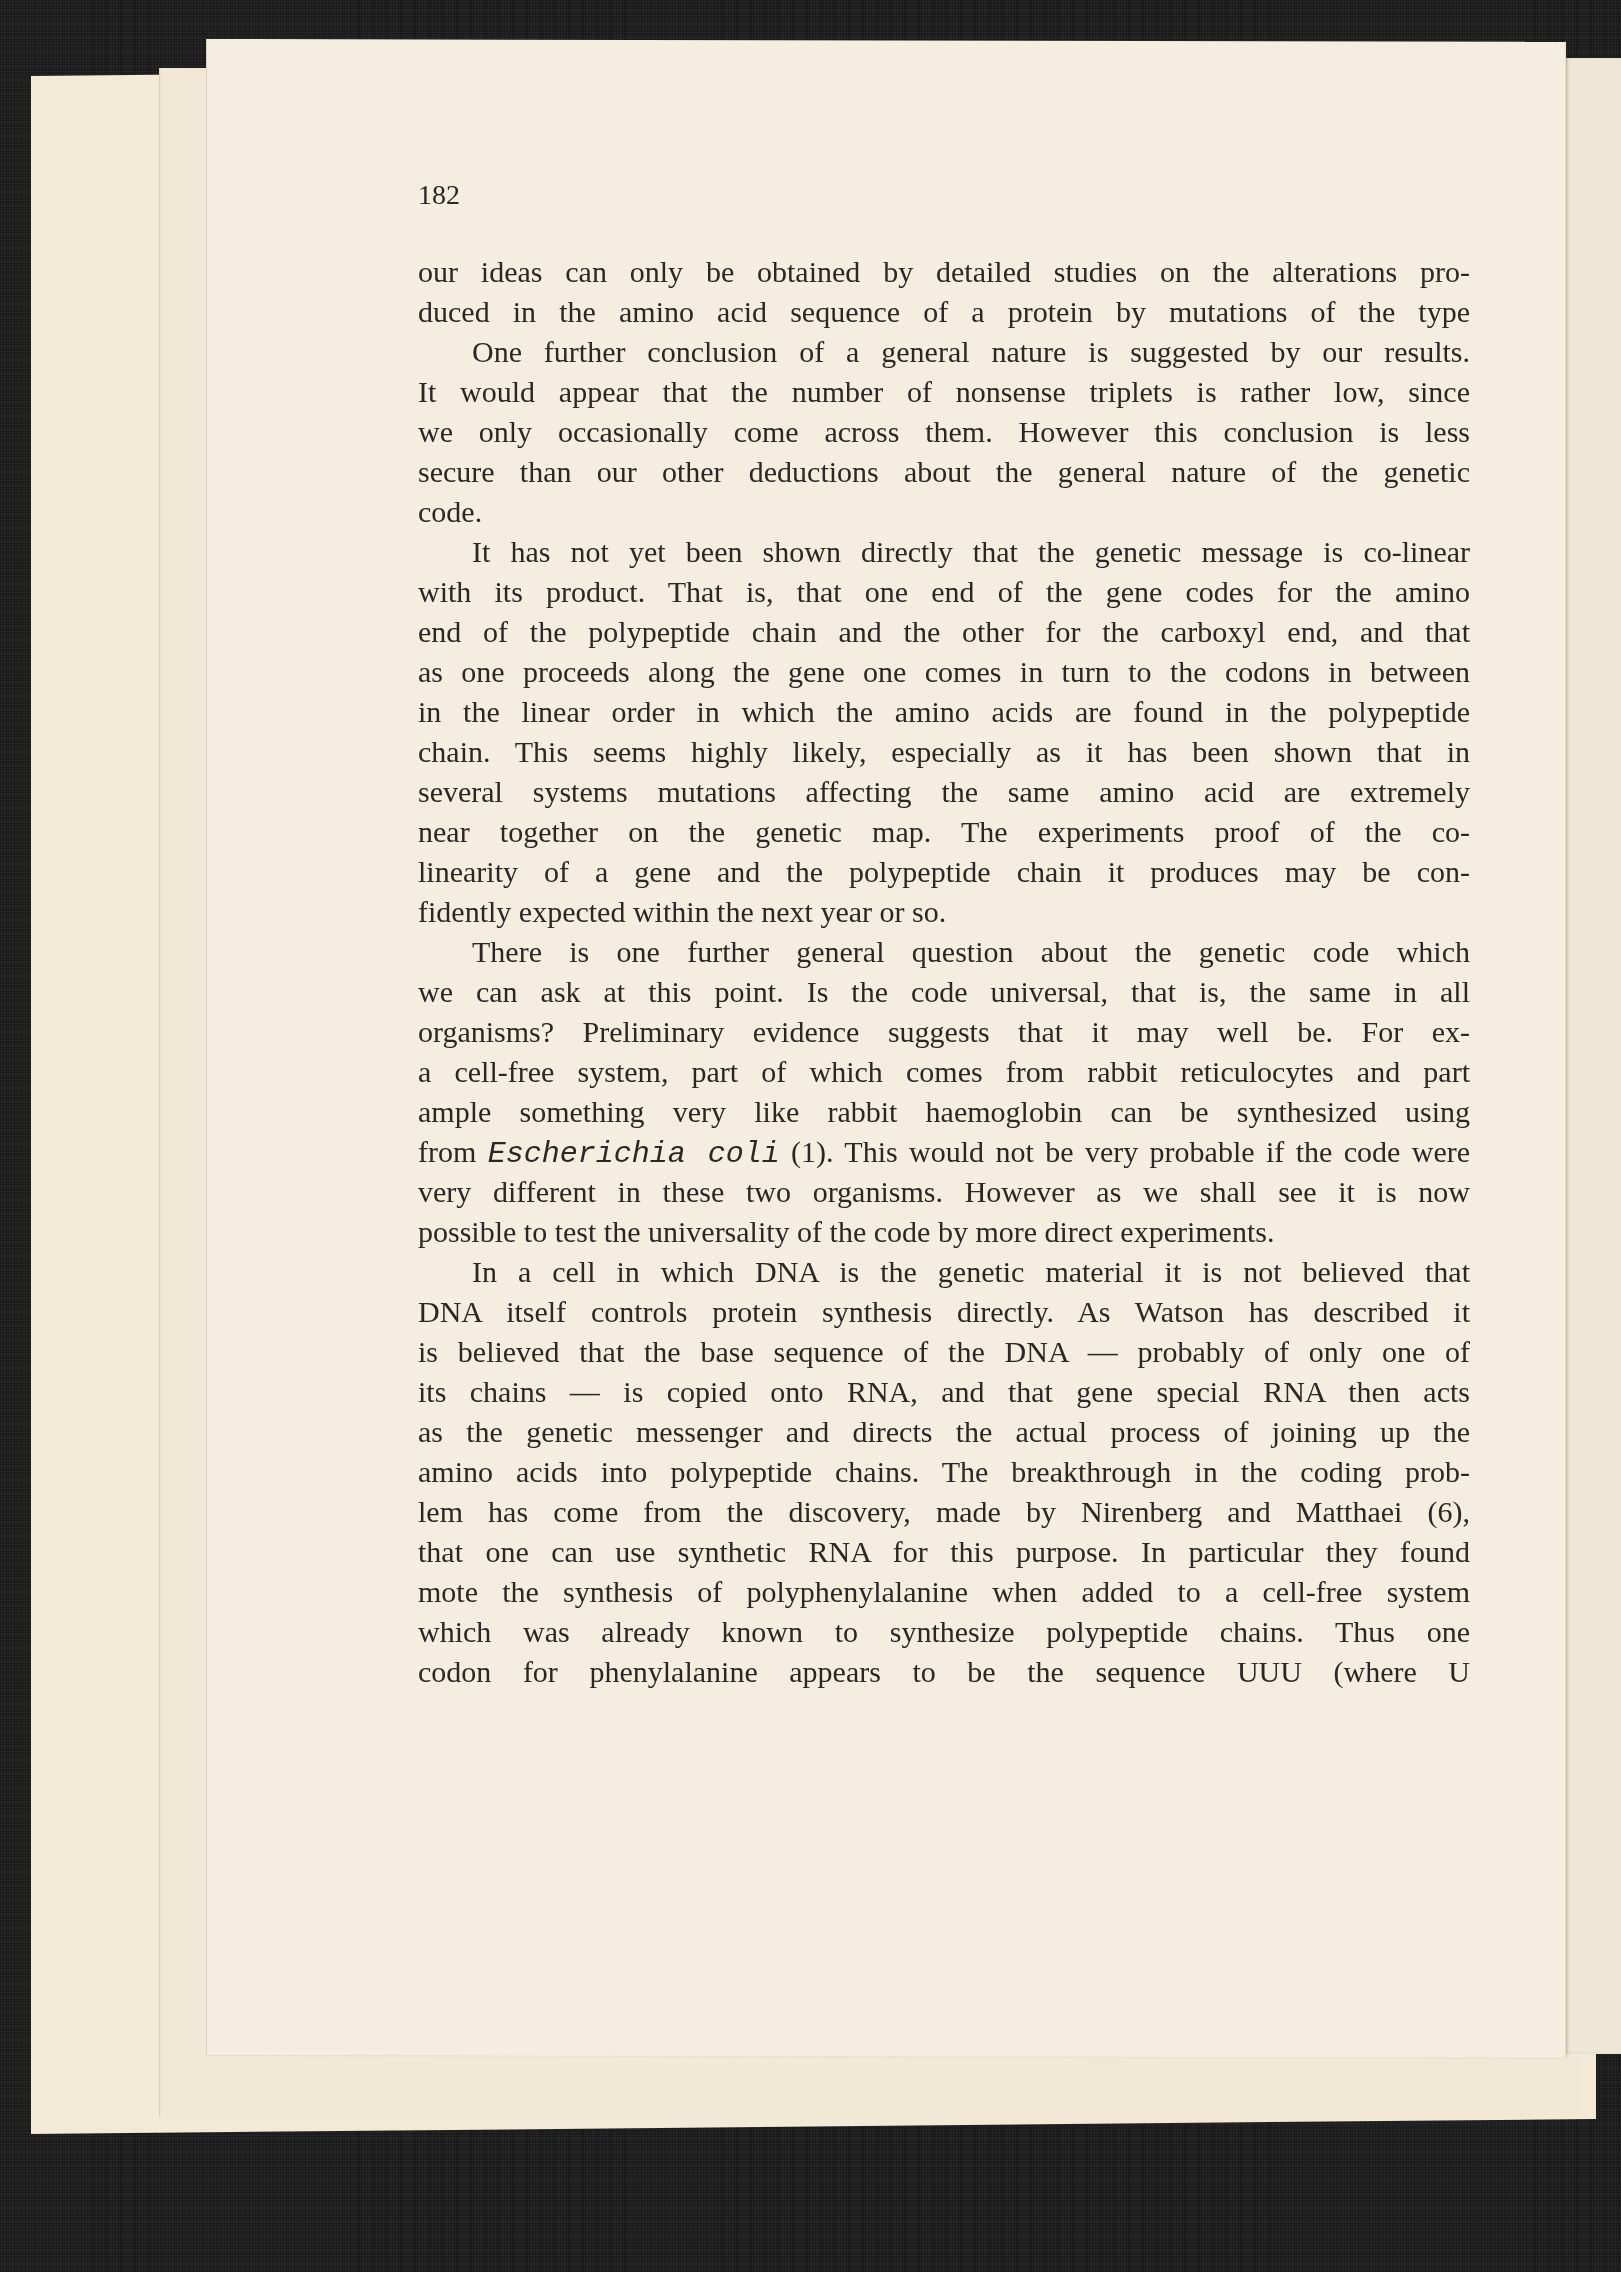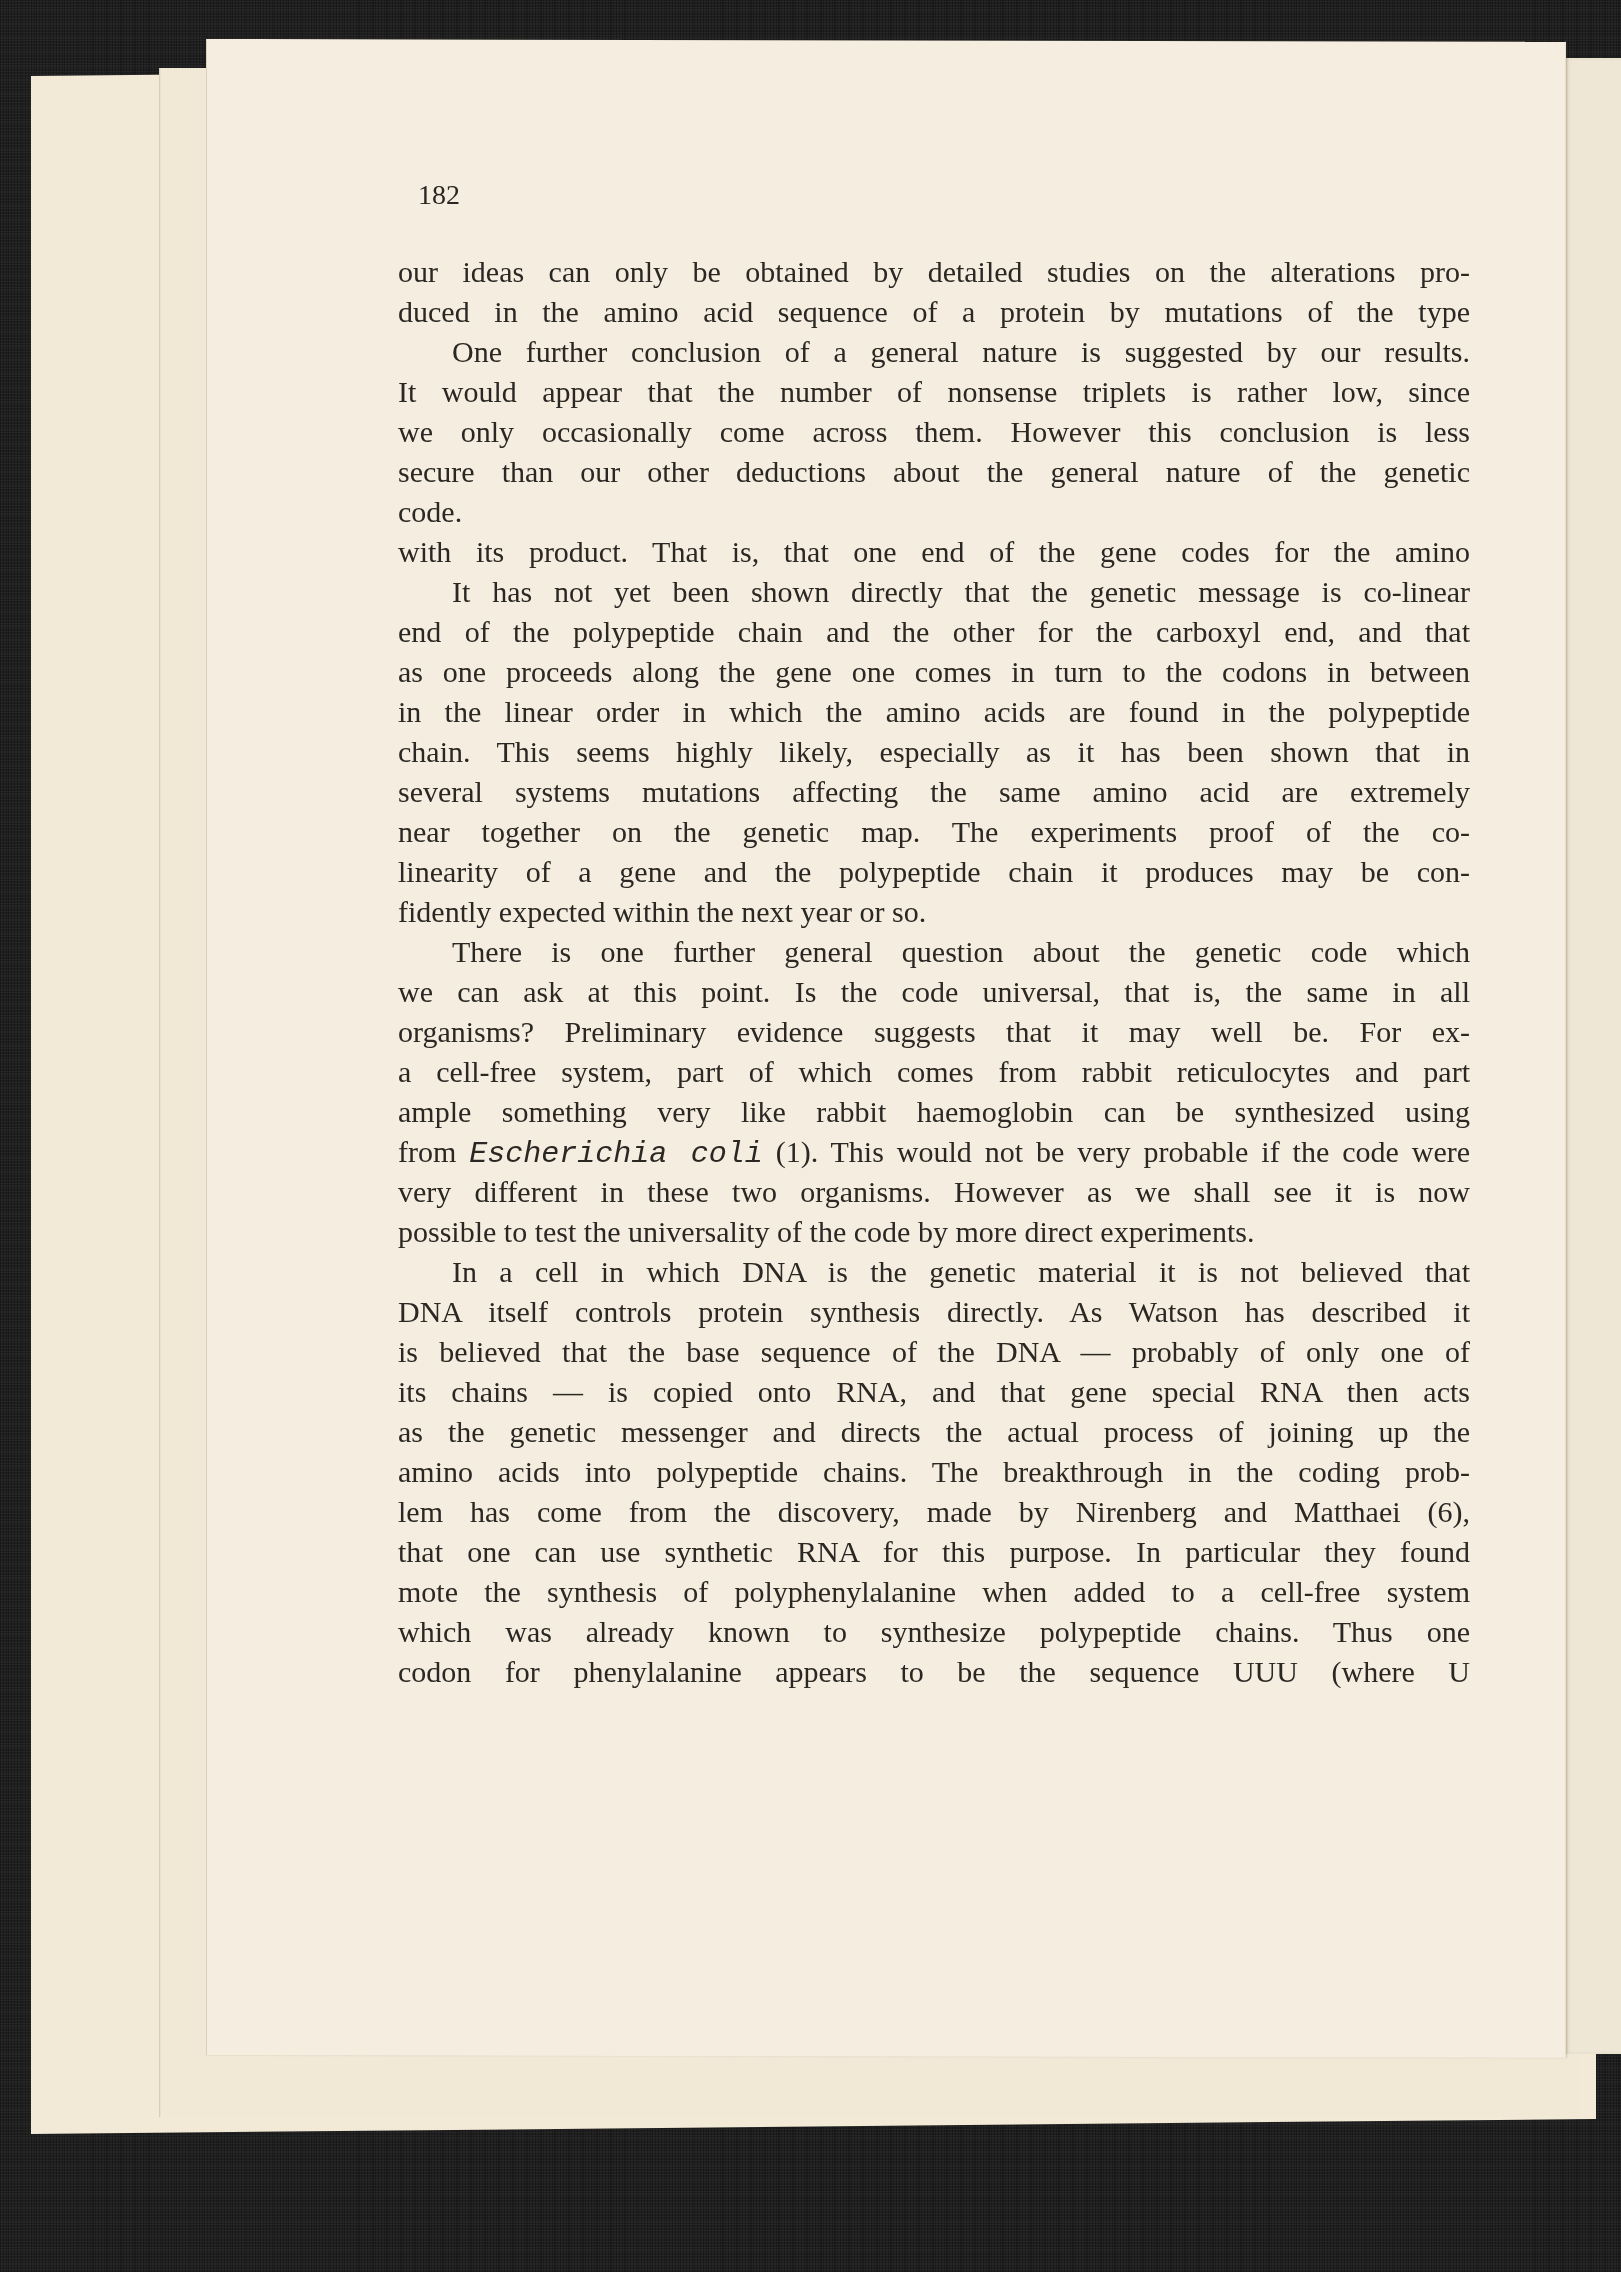--- a/index.html
+++ b/index.html
@@ -40,21 +40,21 @@
       font-family: "Liberation Serif", serif; font-size: 28px; color: #2a2622;
       letter-spacing: 0px;
     }
     .body-text {
       position: absolute; left: 398px; top: 252px; width: 1072px;
       font-family: "Liberation Serif", serif; font-size: 30px; line-height: 40px;
       color: #2b2723;
     }
     .line {
       display: block; white-space: nowrap; text-align: justify;
-      text-align-last: justify; height: 40px;
+      text-align-last: justify; height: 40px; margin-left: 20px;
     }
     .line.last { text-align-last: left; }
     .line.indent { padding-left: 54px; }
     .italic { font-style: italic; font-family: Liberation Mono, monospace; }
   </style>
 </head>
 <body>
 
 <div class="sheet sheet-back"></div>
 <div class="sheet sheet-mid"></div>
@@ -69,22 +69,22 @@
       <span class="line">duced in the amino acid sequence of a protein by mutations of the type</span>
     </div>
     <div>
       <span class="line indent">One further conclusion of a general nature is suggested by our results.</span>
       <span class="line">It would appear that the number of nonsense triplets is rather low, since</span>
       <span class="line">we only occasionally come across them. However this conclusion is less</span>
       <span class="line">secure than our other deductions about the general nature of the genetic</span>
       <span class="line last">code.</span>
     </div>
     <div>
+      <span class="line indent">It has not yet been shown directly that the genetic message is co-linear</span>
       <span class="line">with its product. That is, that one end of the gene codes for the amino</span>
-      <span class="line indent">It has not yet been shown directly that the genetic message is co-linear</span>
       <span class="line">end of the polypeptide chain and the other for the carboxyl end, and that</span>
       <span class="line">as one proceeds along the gene one comes in turn to the codons in between</span>
       <span class="line">in the linear order in which the amino acids are found in the polypeptide</span>
       <span class="line">chain. This seems highly likely, especially as it has been shown that in</span>
       <span class="line">several systems mutations affecting the same amino acid are extremely</span>
       <span class="line">near together on the genetic map. The experiments proof of the co-</span>
       <span class="line">linearity of a gene and the polypeptide chain it produces may be con-</span>
       <span class="line last">fidently expected within the next year or so.</span>
     </div>
     <div>

